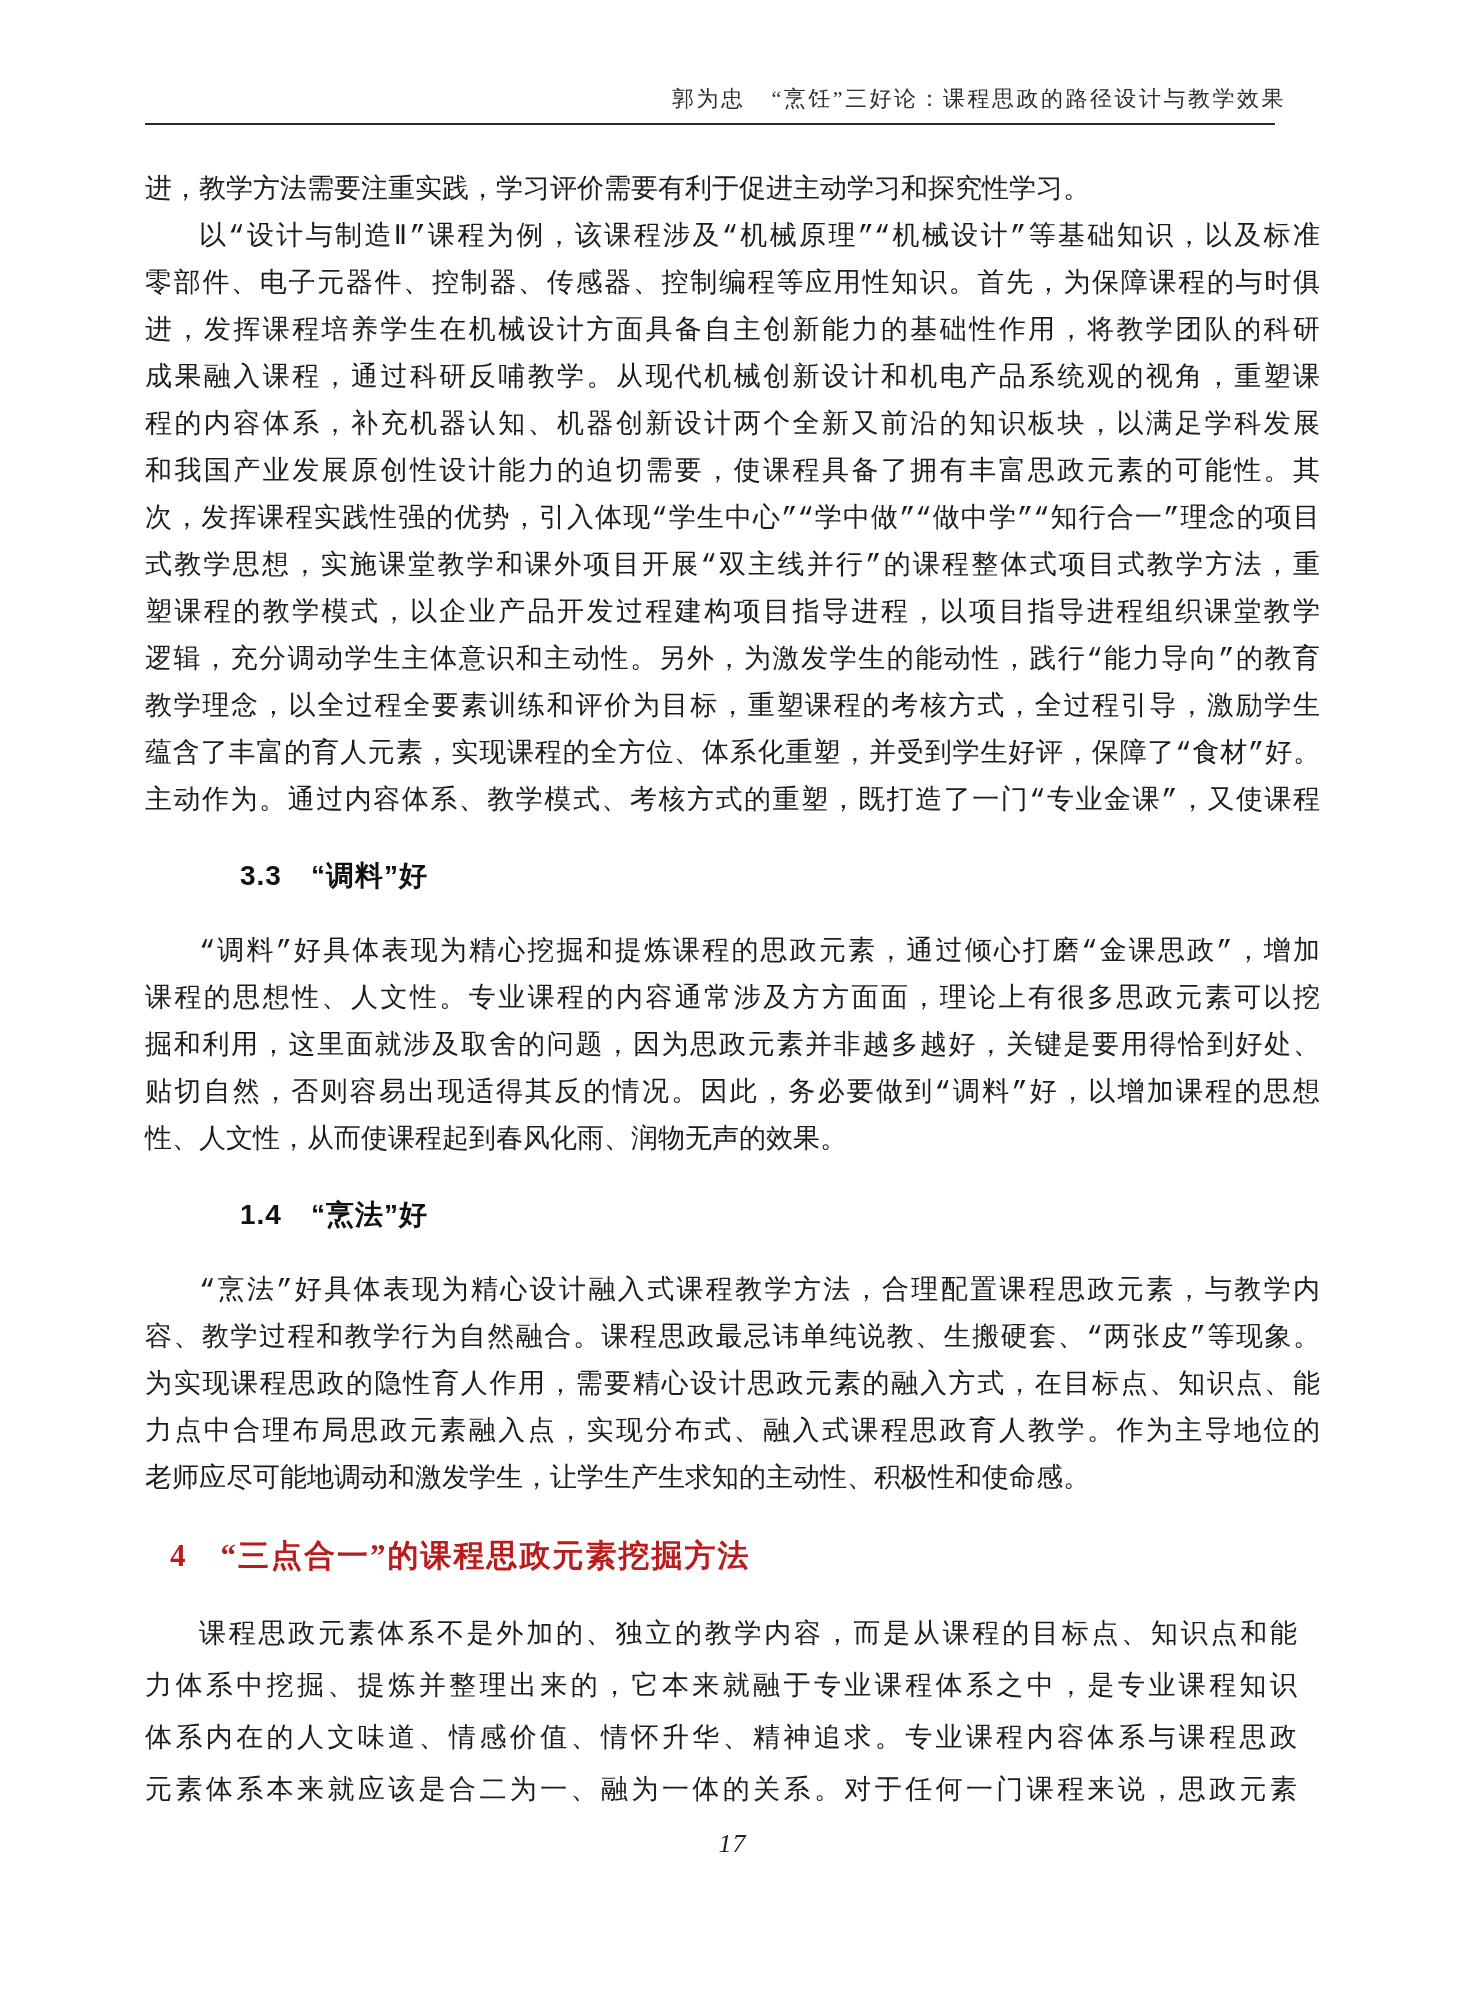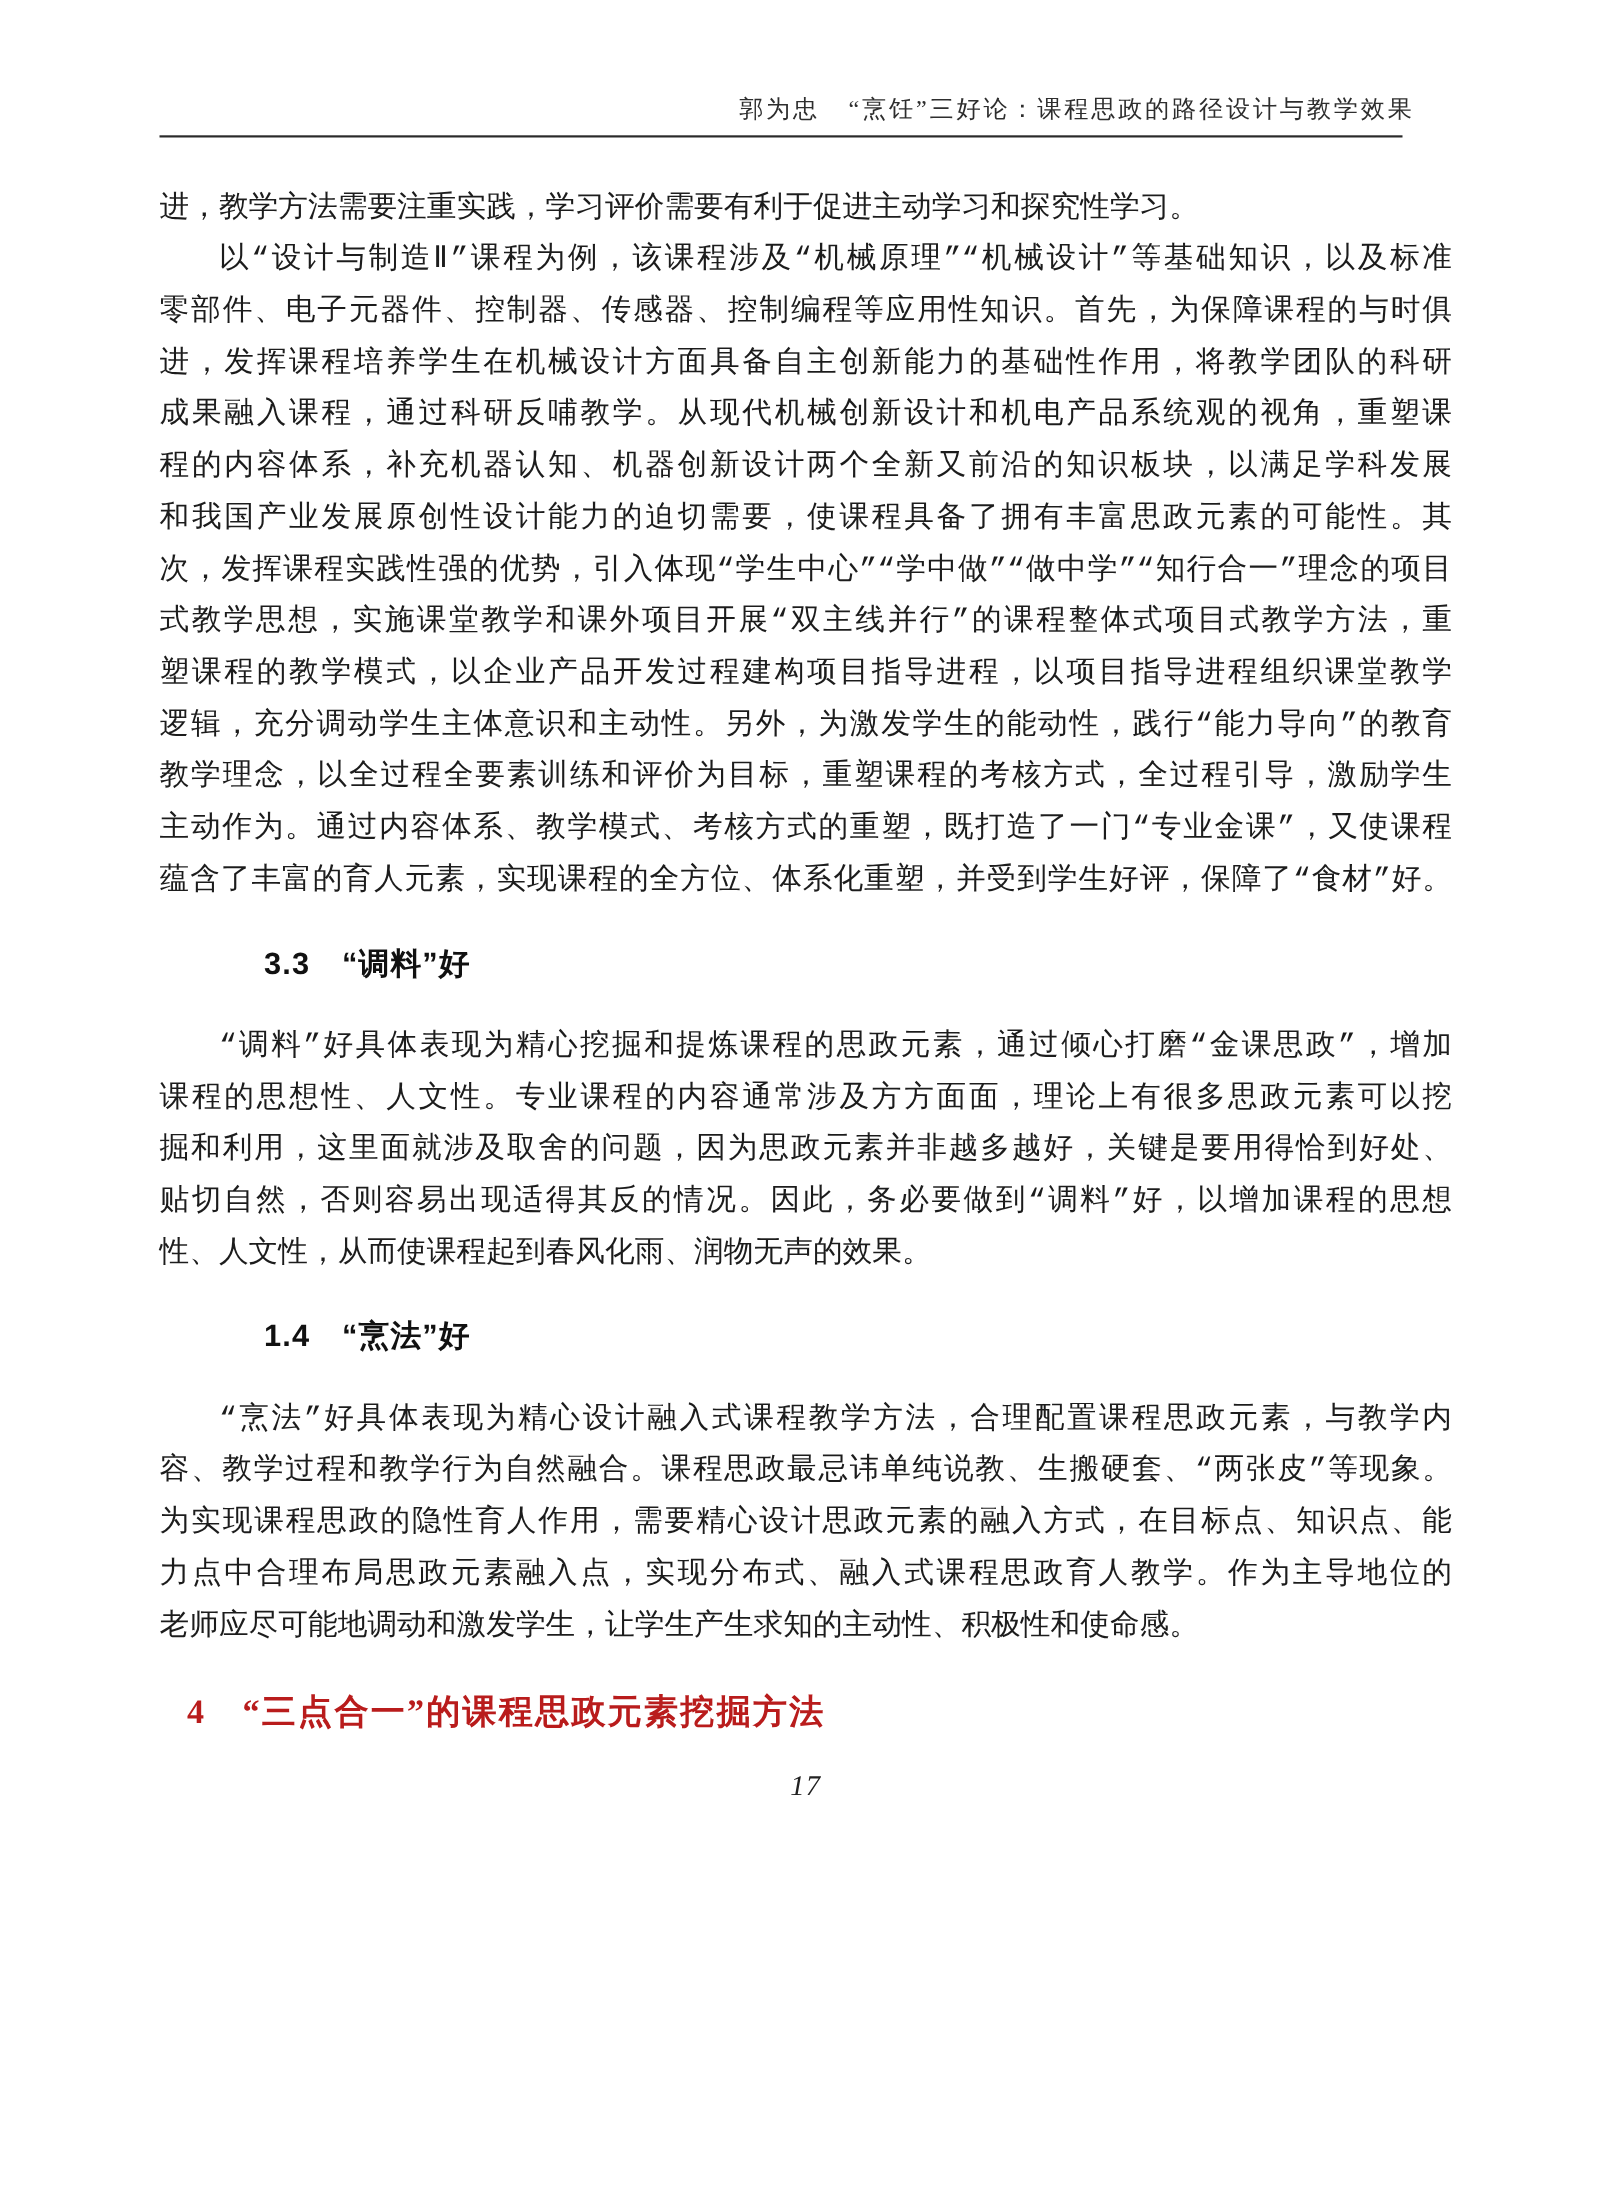--- a/index.html
+++ b/index.html
@@ -112,22 +112,22 @@
         <div class="ln">零部件、电子元器件、控制器、传感器、控制编程等应用性知识。首先，为保障课程的与时俱</div>
         <div class="ln">进，发挥课程培养学生在机械设计方面具备自主创新能力的基础性作用，将教学团队的科研</div>
         <div class="ln">成果融入课程，通过科研反哺教学。从现代机械创新设计和机电产品系统观的视角，重塑课</div>
         <div class="ln">程的内容体系，补充机器认知、机器创新设计两个全新又前沿的知识板块，以满足学科发展</div>
         <div class="ln">和我国产业发展原创性设计能力的迫切需要，使课程具备了拥有丰富思政元素的可能性。其</div>
         <div class="ln">次，发挥课程实践性强的优势，引入体现“学生中心”“学中做”“做中学”“知行合一”理念的项目</div>
         <div class="ln">式教学思想，实施课堂教学和课外项目开展“双主线并行”的课程整体式项目式教学方法，重</div>
         <div class="ln">塑课程的教学模式，以企业产品开发过程建构项目指导进程，以项目指导进程组织课堂教学</div>
         <div class="ln">逻辑，充分调动学生主体意识和主动性。另外，为激发学生的能动性，践行“能力导向”的教育</div>
         <div class="ln">教学理念，以全过程全要素训练和评价为目标，重塑课程的考核方式，全过程引导，激励学生</div>
+        <div class="ln">蕴含了丰富的育人元素，实现课程的全方位、体系化重塑，并受到学生好评，保障了“食材”好。</div>
         <div class="ln">主动作为。通过内容体系、教学模式、考核方式的重塑，既打造了一门“专业金课”，又使课程</div>
-        <div class="ln">蕴含了丰富的育人元素，实现课程的全方位、体系化重塑，并受到学生好评，保障了“食材”好。</div>
       </div>
 
       <div class="sub-h">3.3　“调料”好</div>
 
       <div class="para">
         <div class="ln first">“调料”好具体表现为精心挖掘和提炼课程的思政元素，通过倾心打磨“金课思政”，增加</div>
         <div class="ln">课程的思想性、人文性。专业课程的内容通常涉及方方面面，理论上有很多思政元素可以挖</div>
         <div class="ln">掘和利用，这里面就涉及取舍的问题，因为思政元素并非越多越好，关键是要用得恰到好处、</div>
         <div class="ln">贴切自然，否则容易出现适得其反的情况。因此，务必要做到“调料”好，以增加课程的思想</div>
         <div class="ln short">性、人文性，从而使课程起到春风化雨、润物无声的效果。</div>
@@ -138,19 +138,25 @@
       <div class="para">
         <div class="ln first">“烹法”好具体表现为精心设计融入式课程教学方法，合理配置课程思政元素，与教学内</div>
         <div class="ln">容、教学过程和教学行为自然融合。课程思政最忌讳单纯说教、生搬硬套、“两张皮”等现象。</div>
         <div class="ln">为实现课程思政的隐性育人作用，需要精心设计思政元素的融入方式，在目标点、知识点、能</div>
         <div class="ln">力点中合理布局思政元素融入点，实现分布式、融入式课程思政育人教学。作为主导地位的</div>
         <div class="ln short">老师应尽可能地调动和激发学生，让学生产生求知的主动性、积极性和使命感。</div>
       </div>
 
       <div class="main-h">4　“三点合一”的课程思政元素挖掘方法</div>
 
+      <div class="para p5">
+        <div class="ln first">课程思政元素体系不是外加的、独立的教学内容，而是从课程的目标点、知识点和能</div>
+        <div class="ln">力体系中挖掘、提炼并整理出来的，它本来就融于专业课程体系之中，是专业课程知识</div>
+        <div class="ln">体系内在的人文味道、情感价值、情怀升华、精神追求。专业课程内容体系与课程思政</div>
+        <div class="ln">元素体系本来就应该是合二为一、融为一体的关系。对于任何一门课程来说，思政元素</div>
+      </div>
 
     </div>
 
     <div class="page-number">17</div>
 
   </div>
 </div>
 
 </body></html>

